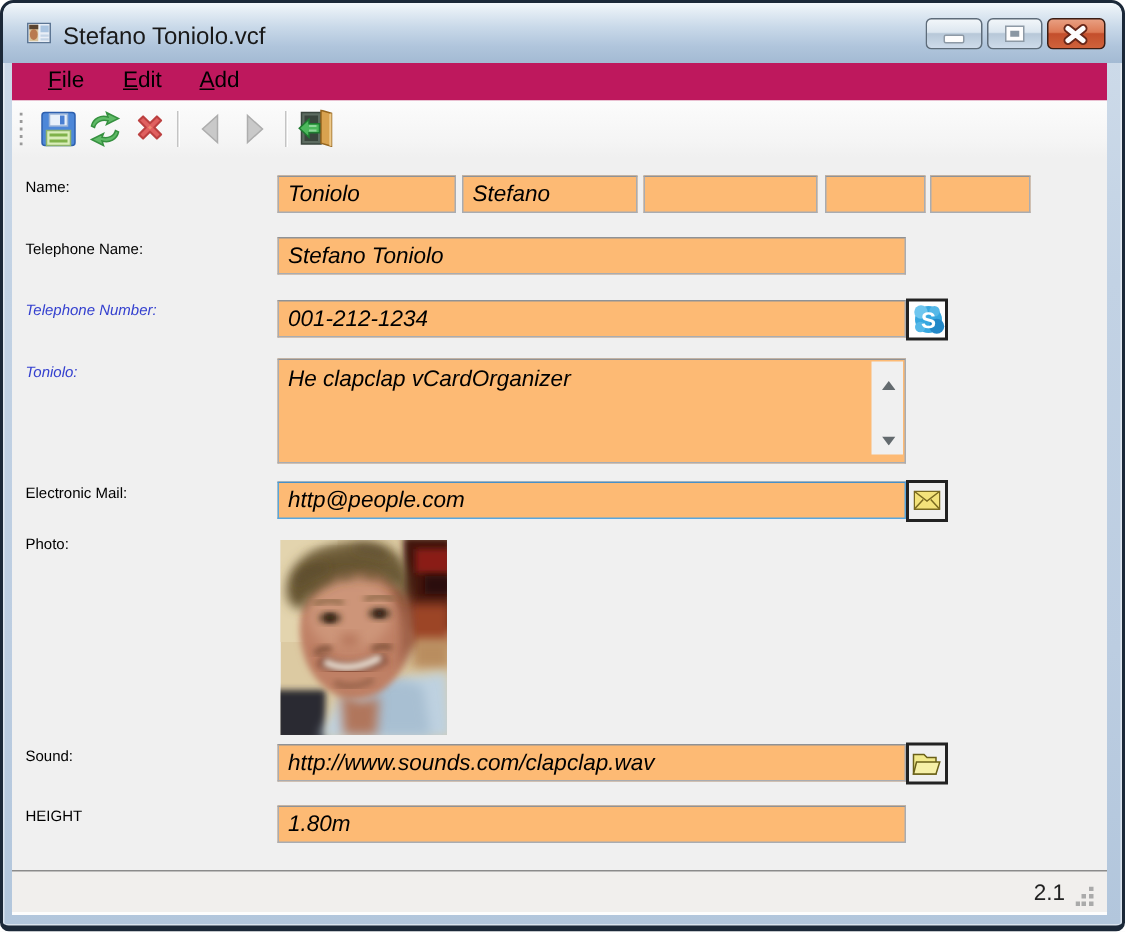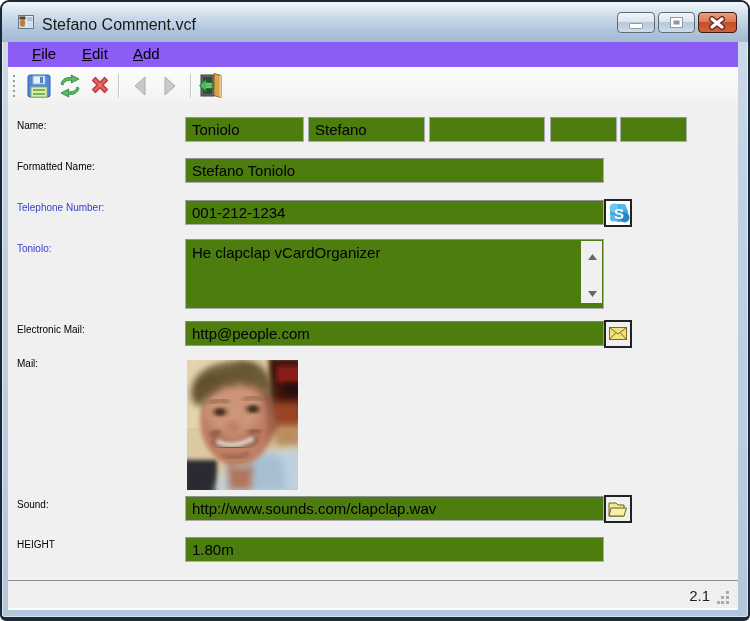--- a/index.html
+++ b/index.html
@@ -9,51 +9,51 @@
   #win{position:absolute;left:0;top:0;width:746px;height:615px;border:2px solid #1b2838;
        border-bottom-width:4px;border-radius:9px 9px 6px 6px;
        background:linear-gradient(180deg,#cfdcea 0%,#c2d2e4 30%,#bccde1 70%,#b2c6dc 100%);
        box-shadow:inset 0 0 0 1px rgba(255,255,255,.5);}
   #titlebar{position:absolute;left:2px;top:2px;width:746px;height:40px;border-radius:8px 8px 0 0;
        background:linear-gradient(180deg,#f3f7fb 0%,#e3ecf4 14%,#c9d9e9 40%,#b0c5dc 72%,#a3bad3 100%);}
   #title-text{position:absolute;left:42px;top:16px;font-size:16px;color:#191919;}
   
   #client{position:absolute;left:8px;top:42px;width:730px;height:565px;background:#f0f0f0;}
   #whitestrip{position:absolute;left:8px;top:607px;width:730px;height:3px;background:#fdfdfd;}
-  #menubar{position:absolute;left:0;top:0;width:730px;height:25px;background:#8b5cf6;}
+  #menubar{position:absolute;left:0;top:0;width:730px;height:25px;background:#be185d;}
   .menuitem{position:absolute;top:3px;font-size:15px;color:#000;}
   .menuitem u{text-decoration:underline;}
   #toolbar{position:absolute;left:0;top:25px;width:730px;height:38px;
       background:linear-gradient(180deg,#fcfcfc,#f5f5f5 70%,#f0f0f0);}
   .tsep{position:absolute;top:7px;width:1px;height:24px;background:#c4c4c4;border-right:1px solid #fff;}
   
   .lbl{position:absolute;left:9px;font-size:10px;color:#000;}
-  .lbl.link{color:#3440cf;}
-  
-  .field{position:absolute;left:177px;background:#4d7c0f;border:1px solid #a9acb1;border-top-color:#8f9296;
-         font-size:15px;color:#000;padding:0 0 0 6px;display:flex;align-items:center;}
+  .lbl.link{color:#3440cf;font-style:italic;}
+  
+  .field{position:absolute;left:177px;background:#fdba74;border:1px solid #a9acb1;border-top-color:#8f9296;
+         font-size:15px;color:#000;padding:0 0 0 6px;display:flex;align-items:center;font-style:italic;}
   .btn28{position:absolute;width:24px;height:24px;background:#f0f0f0;border:2px solid #222;}
   
   #statusbar{position:absolute;left:0;top:538px;width:730px;height:27px;background:#f1efed;border-top:1px solid #8b8b8b;}
 </style>
 </head>
 <body>
 <div id="win"></div>
 <div id="titlebar"></div>
 
 <svg class="abs" style="left:18px;top:15px" width="16" height="14" viewBox="0 0 16 14">
   <rect x="0.5" y="0.5" width="15" height="13" fill="#e8eef6" stroke="#5d7694"></rect>
   <rect x="1.5" y="1.5" width="6" height="11" fill="#d9c49c"></rect>
   <path d="M1.5 1.5 h6 v3 h-6 Z" fill="#5a4430"></path>
   <ellipse cx="4.5" cy="8" rx="2.6" ry="3.6" fill="#b97a50"></ellipse>
   <rect x="9" y="2" width="5.5" height="4.5" fill="#aac4e0"></rect>
   <rect x="9" y="8" width="5.5" height="1.5" fill="#c3d4e6"></rect>
   <rect x="9" y="10.5" width="5.5" height="1.5" fill="#c3d4e6"></rect>
 </svg>
-<div id="title-text">Stefano Comment.vcf</div>
+<div id="title-text">Stefano Toniolo.vcf</div>
 
 <svg class="abs" style="left:617px;top:12px" width="121" height="21" viewBox="0 0 121 21">
   <defs>
     <linearGradient id="cb" x1="0" y1="0" x2="0" y2="1">
       <stop offset="0" stop-color="#f3f7fa"></stop>
         <stop offset="0.45" stop-color="#dce6ef"></stop>
       <stop offset="0.5" stop-color="#b7c8d8"></stop>
         <stop offset="1" stop-color="#cfdceb"></stop>
     </linearGradient>
     <linearGradient id="cbr" x1="0" y1="0" x2="0" y2="1">
@@ -127,25 +127,25 @@
       <rect x="3" y="2" width="13" height="21" fill="#5c6b60" stroke="#3a463e"></rect>
       <rect x="5" y="4" width="9" height="17" fill="#39453c"></rect>
       <path d="M16 0.5 L23 2.5 L23 24.5 L16 22.5 Z" fill="#d9a24f" stroke="#96661f"></path>
       <path d="M21.5 3 L23 2.5 L23 24.5 L21.5 24 Z" fill="#edc98a"></path>
       <path d="M1.5 12.5 L8 6.5 L8 9.5 L15 9.5 L15 15.5 L8 15.5 L8 18.5 Z" fill="#4cb85c" stroke="#1e7a30" stroke-width="1"></path>
       <path d="M8 11 L13 11 M8 14 L13 14" stroke="#8fd69a" stroke-width="1.2"></path>
     </svg>
   </div>
 
   <div class="lbl" style="top:78px">Name:</div>
-  <div class="lbl" style="top:119px">Formatted Name:</div>
+  <div class="lbl" style="top:119px">Telephone Name:</div>
   <div class="lbl link" style="top:160px">Telephone Number:</div>
   <div class="lbl link" style="top:201px">Toniolo:</div>
   <div class="lbl" style="top:282px">Electronic Mail:</div>
-  <div class="lbl" style="top:316px">Mail:</div>
+  <div class="lbl" style="top:316px">Photo:</div>
   <div class="lbl" style="top:457px">Sound:</div>
   <div class="lbl" style="top:497px">HEIGHT</div>
 
   <div class="field" style="top:75px;width:111px;height:23px;">Toniolo</div>
   <div class="field" style="top:75px;left:300px;width:109px;height:23px;">Stefano</div>
   <div class="field" style="top:75px;left:421px;width:108px;height:23px;"></div>
   <div class="field" style="top:75px;left:542px;width:59px;height:23px;"></div>
   <div class="field" style="top:75px;left:612px;width:59px;height:23px;"></div>
 
   <div class="field" style="top:116px;width:411px;height:23px;">Stefano Toniolo</div>

